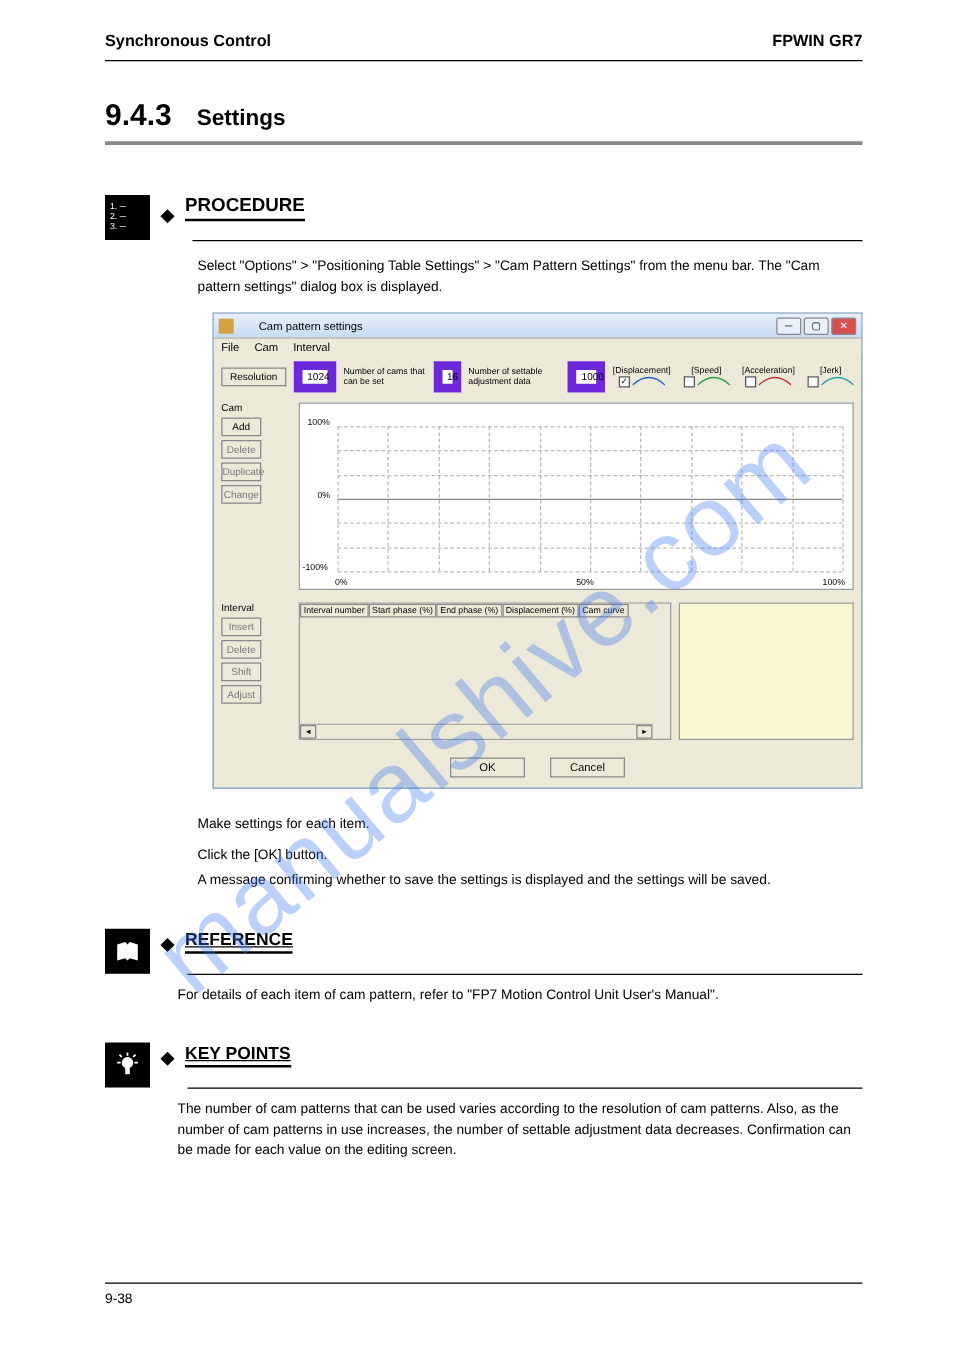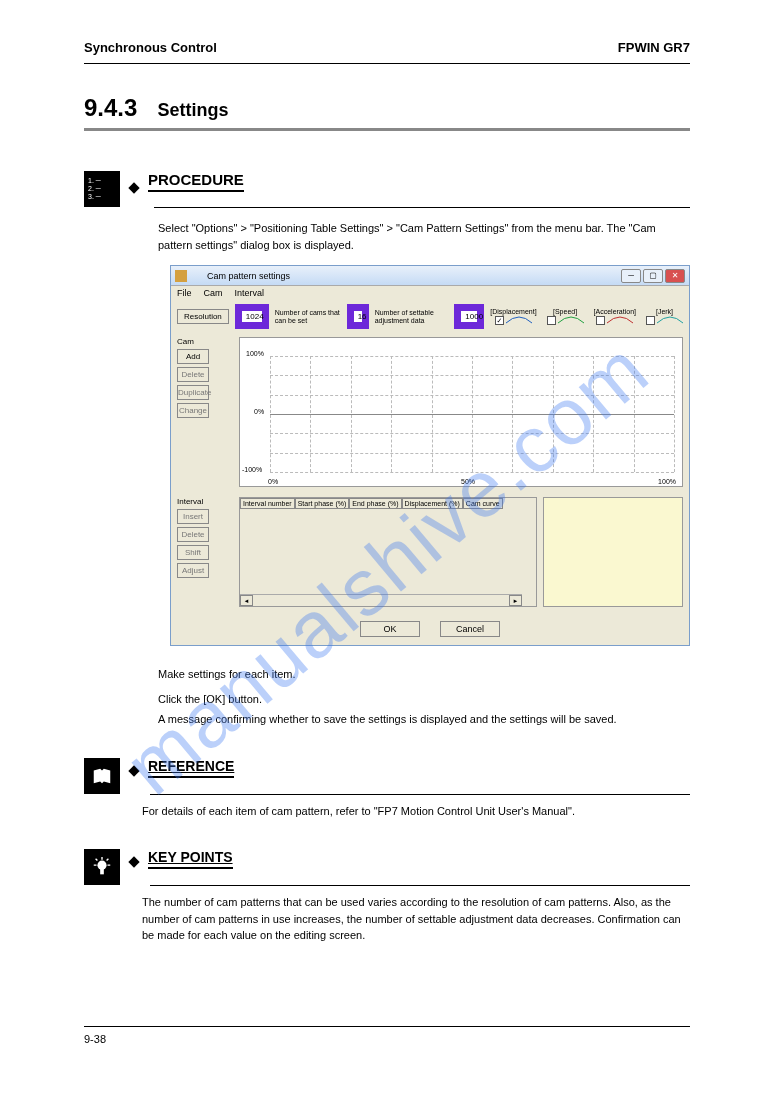--- a/index.html
+++ b/index.html
@@ -1,17 +1,17 @@
 <!DOCTYPE html>
 <html><head>
 <meta charset="utf-8">
 <style>
 * { box-sizing: border-box; margin: 0; padding: 0; }
 body { width: 774px; height: 1093px; background: #fff; font-family: Arial, sans-serif; position: relative; overflow: hidden; }
-.page-header-wrap { padding: 40px 84px 0; }
+.page-header-wrap { padding: 25px 84px 0; }
 .page-header-line { border-bottom: 1.5px solid #000; margin: 8px 0 0; }
 
 .section-title-row { display: flex; align-items: baseline; padding: 30px 84px 0; gap: 20px; }
 .section-number { font-size: 24px; font-weight: bold; }
 .section-title { font-size: 18px; font-weight: bold; }
 .section-line { border-bottom: 3px solid #888; margin: 6px 84px 0; }
 
 .procedure-row { display: flex; gap: 10px; margin: 40px 0 0 84px; align-items: flex-start; }
 .proc-icon { width: 36px; height: 36px; background: #000; display: flex; flex-direction: column; justify-content: center; color: #fff; font-size: 7px; line-height: 8px; padding: 4px; }
 .proc-icon span { display: block; }

